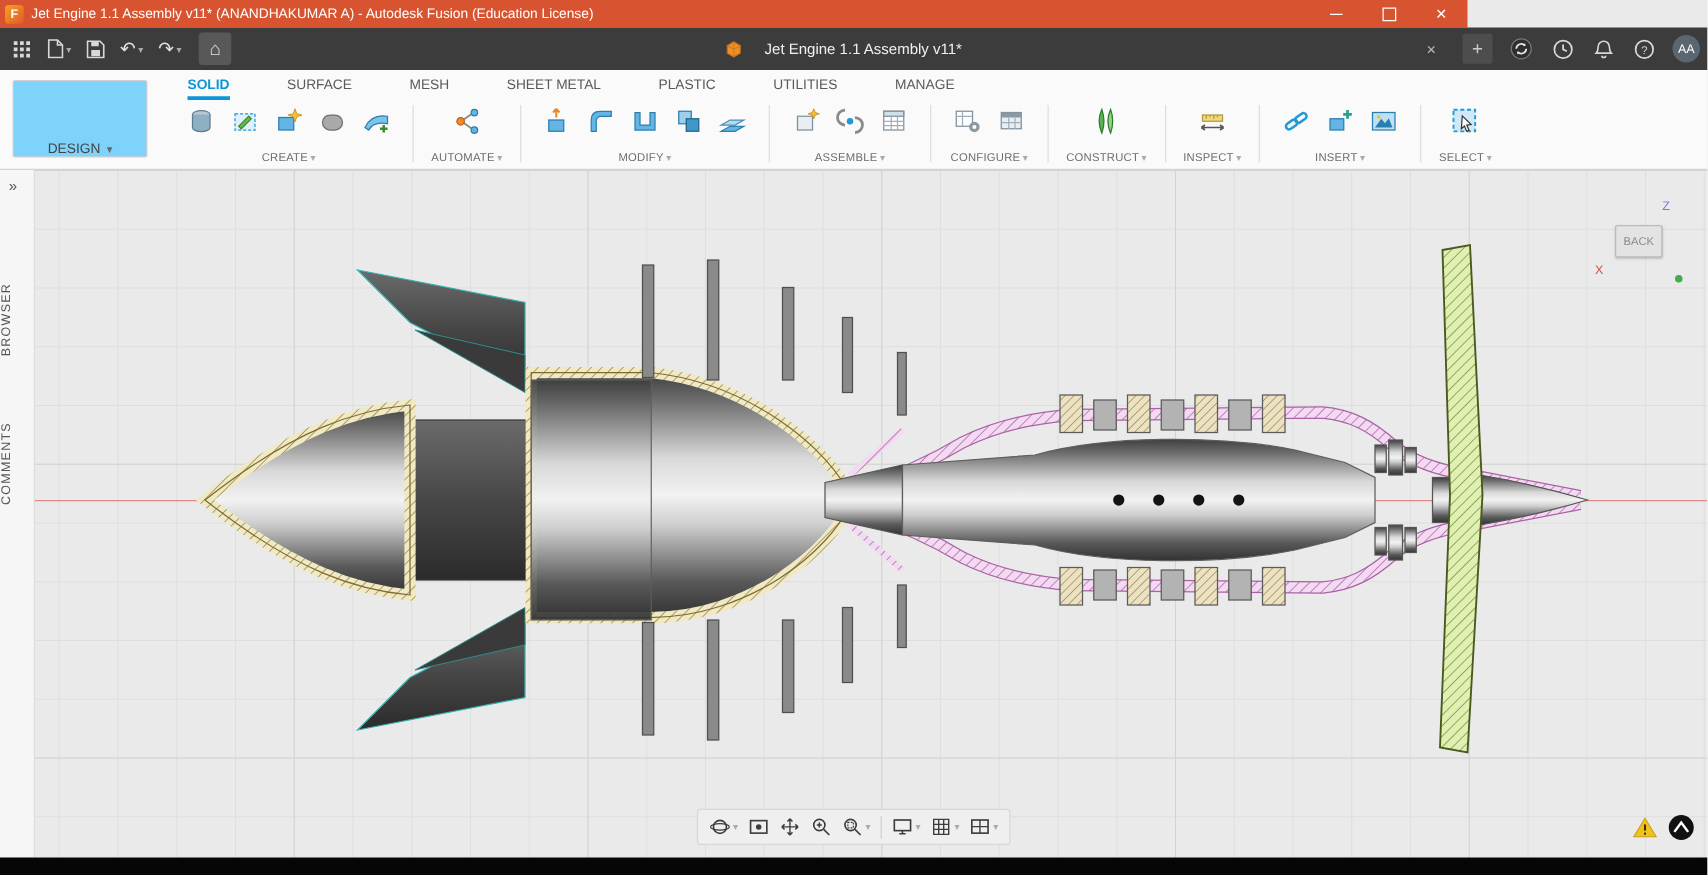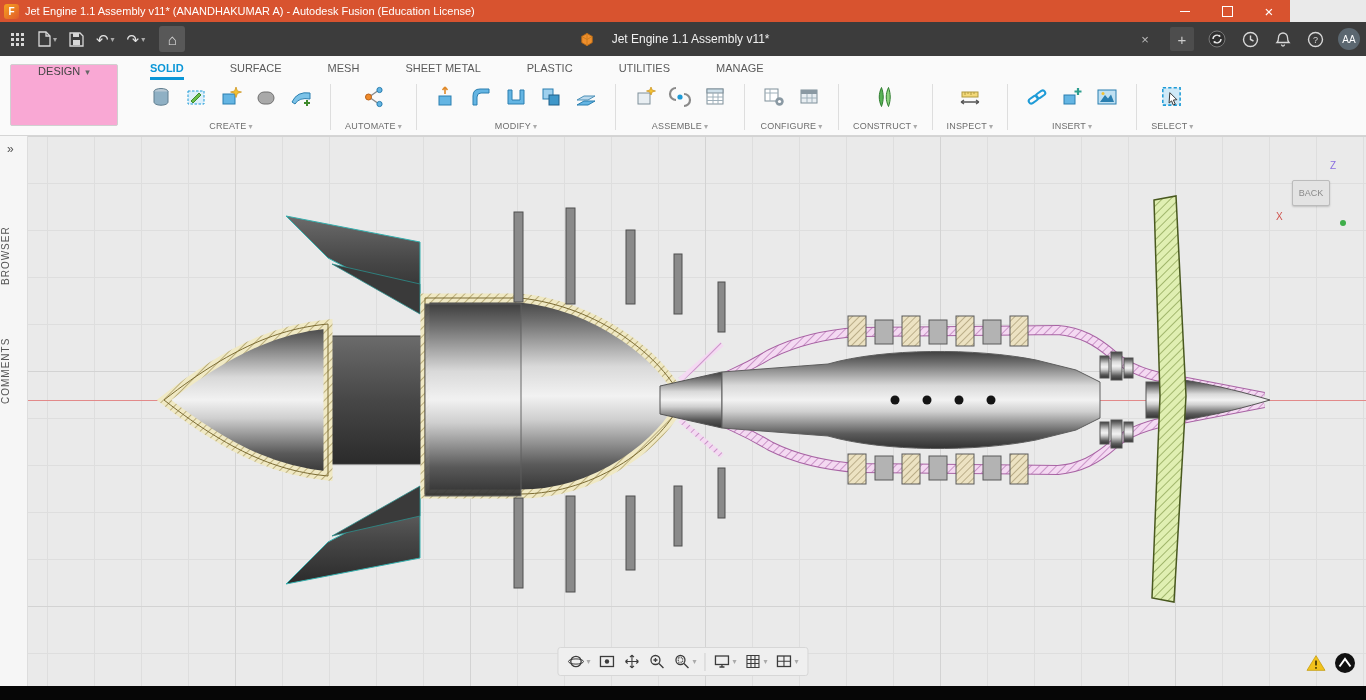--- a/index.html
+++ b/index.html
@@ -1,20 +1,20 @@
 <!DOCTYPE html>
 <html><head>
 <meta charset="utf-8">
 <style>
   * { margin:0; padding:0; box-sizing:border-box; }
   html,body { width:1366px; height:700px; overflow:hidden; font-family:"Liberation Sans", sans-serif; }
   #app { position:relative; width:1366px; height:700px; background:#eaeaea; }
 
   
-  #titlebar { position:absolute; top:0; left:0; width:1290px; height:22px; background:#d8532f; display:flex; align-items:center; color:#fff; }
+  #titlebar { position:absolute; top:0; left:0; width:1174px; height:22px; background:#d8532f; display:flex; align-items:center; color:#fff; }
   #fusion-logo { width:15px; height:15px; margin:0 6px 0 4px; border-radius:3px; background:linear-gradient(135deg,#f6a21e,#e05a2b); display:flex; align-items:center; justify-content:center; }
   #fusion-logo::after { content:"F"; color:#fff; font-size:10px; font-weight:bold; }
   #titlebar .title-text { font-size:11px; }
   #win-controls { margin-left:auto; display:flex; height:100%; }
   .win-btn { width:42px; height:100%; display:flex; align-items:center; justify-content:center; cursor:pointer; }
   #min-btn::after { content:""; width:10px; height:1px; background:#fff; display:block; }
   #max-btn::after { content:""; width:9px; height:9px; border:1px solid #fff; display:block; }
   #close-btn::after { content:"×"; font-size:15px; color:#fff; }
 
   
@@ -26,21 +26,21 @@
   #home-btn { background:#585858; border-radius:3px; margin-left:8px; width:26px; }
   #doc-tab { flex:1; height:34px; display:flex; align-items:center; justify-content:center; gap:18px; position:relative; cursor:pointer; }
   #doc-tab .tab-title { font-size:12px; color:#f0f0f0; }
   #tab-close { position:absolute; right:8px; color:#bbb; font-size:13px; width:18px; text-align:center; cursor:pointer; }
   #tab-add { width:24px; height:24px; background:#4d4d4d; border-radius:2px; display:flex; align-items:center; justify-content:center; color:#ccc; font-size:15px; margin:0 8px; cursor:pointer; }
   #right-icons { display:flex; align-items:center; gap:4px; margin-right:6px; }
   #avatar { width:22px; height:22px; border-radius:50%; background:#5b6770; color:#fff; font-size:10px; display:flex; align-items:center; justify-content:center; margin-left:4px; cursor:pointer; }
 
   
   #ribbon { position:absolute; top:56px; left:0; width:1366px; height:80px; background:#fafafa; border-bottom:1px solid #d5d5d5; }
-  #design-box { position:absolute; left:10px; top:8px; width:108px; height:62px; background:#f9a8d4; border:1px solid #d0d0d0; border-radius:2px; display:flex; align-items:flex-start; justify-content:center; font-size:11px; color:#444; cursor:pointer; }
+  #design-box { position:absolute; left:10px; top:8px; width:108px; height:62px; background:#7dd3fc; border:1px solid #d0d0d0; border-radius:2px; display:flex; align-items:flex-end; justify-content:center; font-size:11px; color:#444; cursor:pointer; }
   #design-box .caret::after { color:#666; font-size:9px; }
   #ribbon-tabs { position:absolute; left:150px; top:0; height:24px; display:flex; gap:46px; align-items:stretch; }
   .rtab { font-size:11px; color:#5a5a5a; display:flex; align-items:center; cursor:pointer; border-bottom:3px solid transparent; padding-top:2px; }
   .rtab.active { color:#0a96d7; border-bottom-color:#0a96d7; font-weight:bold; }
   #tool-row { position:absolute; left:132px; top:24px; height:54px; display:flex; align-items:stretch; }
   .tool-group { display:flex; flex-direction:column; align-items:center; justify-content:space-between; padding:2px 14px 3px; }
   .tg-icons { display:flex; gap:5px; align-items:center; }
   .tool-icon { width:30px; height:30px; display:flex; align-items:center; justify-content:center; border-radius:2px; cursor:pointer; }
   .tg-label { font-size:9px; color:#6d6d6d; cursor:pointer; letter-spacing:.2px; }
   .vdiv { width:1px; background:#dedede; margin:4px 0; }

